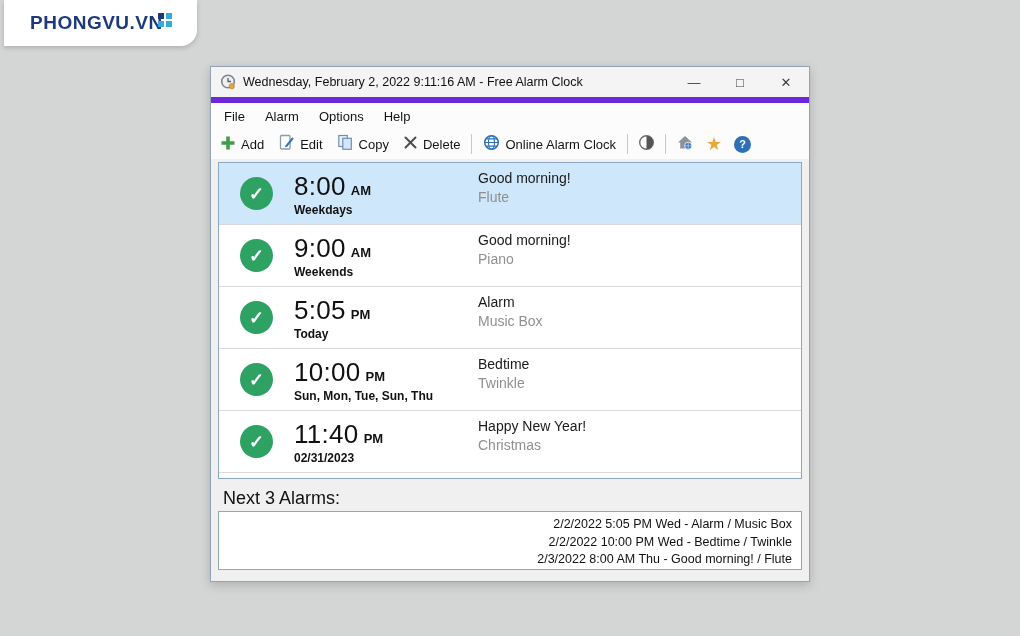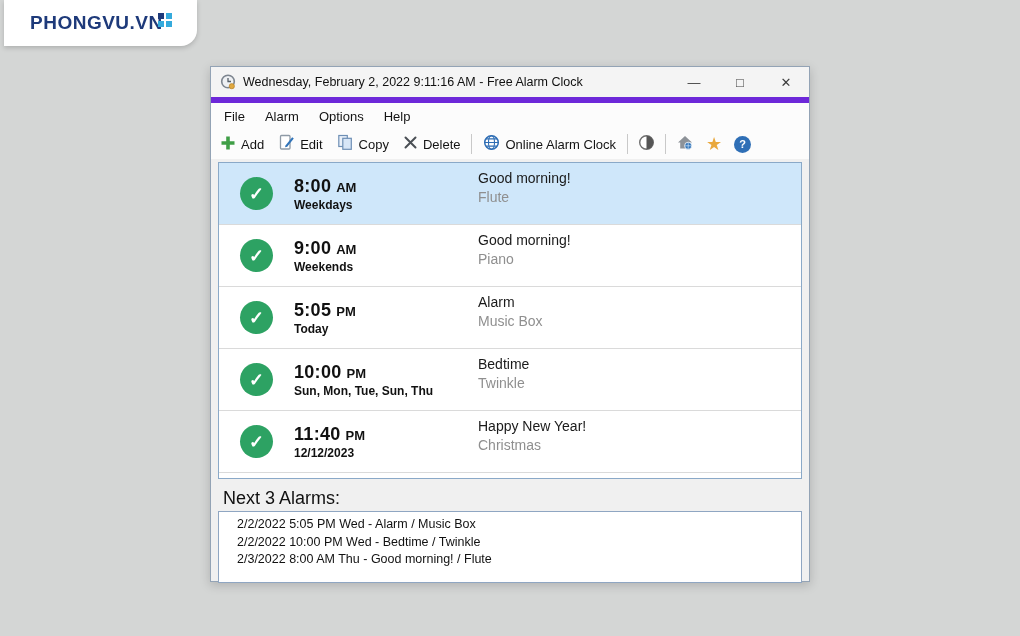--- a/index.html
+++ b/index.html
@@ -37,30 +37,30 @@
     font-size:11px;display:flex;align-items:center;justify-content:center;}
 
   
   .alarm-list{margin:3px 7px 0 7px;height:317px;background:#ffffff;border:1px solid #8aa9c8;box-sizing:border-box;overflow:hidden;}
   .alarm-row{height:62px;display:flex;align-items:center;border-bottom:1px solid #dadada;box-sizing:border-box;background:#fff;}
   .alarm-row.selected{background:#cfe7fa;}
   .check-circle{width:33px;height:33px;border-radius:50%;background:#2da263;color:#fff;display:flex;
     align-items:center;justify-content:center;font-size:18px;font-weight:bold;margin-left:21px;flex:0 0 auto;}
   .time-block{margin-left:21px;width:130px;flex:0 0 auto;}
   .time-line{display:flex;align-items:baseline;gap:5px;color:#111;}
-  .time-value{font-size:18px;font-weight:bold;letter-spacing:.3px;}
+  .time-value{font-size:26px;font-weight:normal;letter-spacing:.3px;}
   .time-meridiem{font-size:13px;font-weight:bold;}
   .schedule{font-size:12px;font-weight:bold;color:#111;margin-top:1px;white-space:nowrap;}
   .label-block{align-self:flex-start;padding-top:7px;margin-left:54px;}
   .alarm-label{font-size:14px;color:#1a1a1a;}
   .alarm-sound{font-size:14px;color:#8f8f8f;margin-top:3px;}
 
   
   .next-label{margin:9px 0 2px 12px;font-size:18px;color:#111;}
-  .next-box{margin:0 7px;height:72px;background:#fff;border:1px solid #8fa6c2;box-sizing:border-box;padding:4px 18px;}
+  .next-box{margin:0 7px;height:59px;background:#fff;border:1px solid #8fa6c2;box-sizing:border-box;padding:4px 9px;text-align:right;}
   .next-line{font-size:12.5px;color:#111;line-height:17.5px;white-space:nowrap;}
 </style>
 </head>
 <body>
 
 <div class="logo-card">
   <span class="logo-text">PHONGVU.VN</span>
   <span class="logo-squares">
     <span class="sq dark"></span>
       <span class="sq"></span>
@@ -229,21 +229,21 @@
       </div>
     </div>
 
     <div class="alarm-row">
       <span class="check-circle">✓</span>
       <div class="time-block">
         <div class="time-line">
           <span class="time-value">11:40</span>
           <span class="time-meridiem">PM</span>
         </div>
-        <div class="schedule">12/12/2023</div>
+        <div class="schedule">02/31/2023</div>
       </div>
       <div class="label-block">
         <div class="alarm-label">Happy New Year!</div>
         <div class="alarm-sound">Christmas</div>
       </div>
     </div>
 
   </div>
 
   <div class="next-label">Next 3 Alarms:</div>

